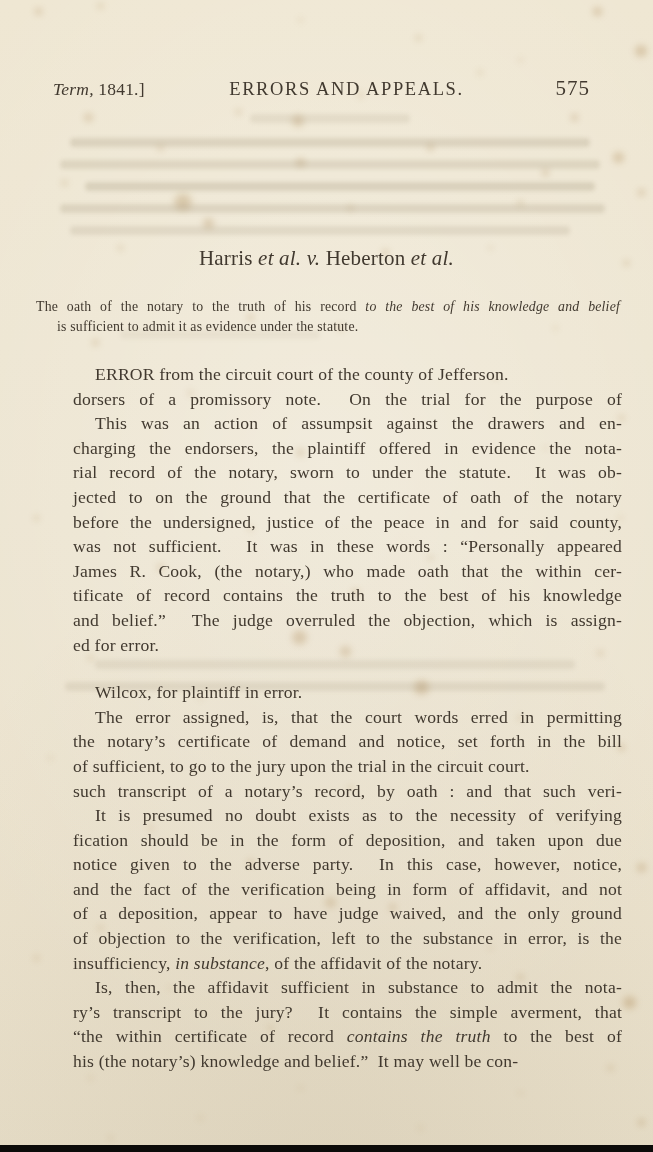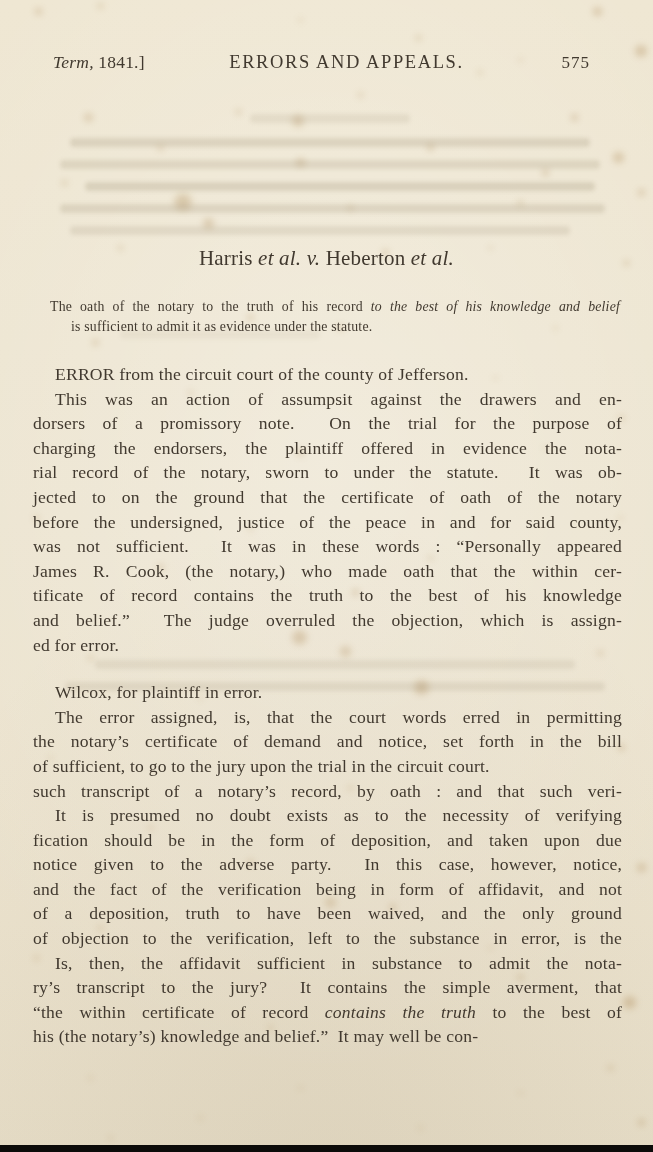--- a/index.html
+++ b/index.html
@@ -20,47 +20,47 @@
       linear-gradient(180deg,#efe7d3 0%, #ece4d0 45%, #ebe2cd 80%, #e7dec8 100%);
     color:var(--ink);
   }
   
   .stain{position:absolute;border-radius:50%;filter:blur(3px);pointer-events:none;}
   .bleed-line{position:absolute;height:9px;border-radius:4px;filter:blur(2px);
     background:rgba(146,133,104,0.28);pointer-events:none;}
   .bottom-bar{position:absolute;left:0;right:0;bottom:0;height:7px;background:#0c0b09;}
   
   .running-head{
-    position:absolute;left:33px;right:31px;top:52px;height:26px;
+    position:absolute;left:33px;right:31px;top:76px;height:26px;
     display:flex;align-items:baseline;justify-content:center;
     font-size:17.5px;
   }
   .rh-left{width:160px;padding-left:20px;white-space:nowrap;letter-spacing:0.3px;}
   .rh-center{flex:1;text-align:center;letter-spacing:1.6px;font-size:18.5px;}
-  .rh-right{width:110px;text-align:right;padding-right:32px;font-size:17px;letter-spacing:1px;}
+  .rh-right{width:110px;text-align:right;padding-right:32px;font-size:21px;letter-spacing:1px;}
   
   .case-title{
     position:absolute;left:0;right:0;top:246px;
     text-align:center;font-size:21px;letter-spacing:0.4px;
   }
   
   .headnote{
     position:absolute;left:36px;width:584px;top:297px;
     font-size:13.8px;line-height:20px;
   }
-  .hn-line{text-align:justify;text-align-last:justify;white-space:nowrap;margin-left:14px;}
+  .hn-line{text-align:justify;text-align-last:justify;white-space:nowrap;}
   .hn-line.last{text-align-last:left;padding-left:21px;white-space:normal;}
   
   .body-text{
     position:absolute;left:33px;width:589px;top:362px;
     font-size:17.6px;line-height:24.6px;
   }
   .paragraph{margin:0;}
   .paragraph.gap{margin-top:23px;}
-  .line{text-align:justify;text-align-last:justify;}
+  .line{text-align:justify;text-align-last:justify;margin-left:40px;}
   .line.last{text-align-last:left;}
   .line.indent{text-indent:22px;}
   i{font-style:italic;}
   span,i{letter-spacing:0.2px;}
 </style>
 </head>
 <body>
 
 <div class="page">
 
@@ -165,22 +165,22 @@
   <div class="headnote" id="headnote">
       <div class="hn-line"><span>The oath of the notary to the truth of his record </span><i>to the best of his knowledge and belief</i></div>
       <div class="hn-line last"><span>is sufficient to admit it as evidence under the statute.</span></div>
     </div>
 
   <div class="body-text" id="body-text">
       <div class="paragraph">
         <div class="line indent last"><span>ERROR from the circuit court of the county of Jefferson.</span></div>
       </div>
       <div class="paragraph">
+        <div class="line"><span>dorsers of a promissory note.&nbsp; On the trial for the purpose of</span></div>
         <div class="line indent"><span>This was an action of assumpsit against the drawers and en-</span></div>
-        <div class="line"><span>dorsers of a promissory note.&nbsp; On the trial for the purpose of</span></div>
         <div class="line"><span>charging the endorsers, the plaintiff offered in evidence the nota-</span></div>
         <div class="line"><span>rial record of the notary, sworn to under the statute.&nbsp; It was ob-</span></div>
         <div class="line"><span>jected to on the ground that the certificate of oath of the notary</span></div>
         <div class="line"><span>before the undersigned, justice of the peace in and for said county,</span></div>
         <div class="line"><span>was not sufficient.&nbsp; It was in these words : “Personally appeared</span></div>
         <div class="line"><span>James R. Cook, (the notary,) who made oath that the within cer-</span></div>
         <div class="line"><span>tificate of record contains the truth to the best of his knowledge</span></div>
         <div class="line"><span>and belief.”&nbsp; The judge overruled the objection, which is assign-</span></div>
         <div class="line last"><span>ed for error.</span></div>
       </div>
@@ -191,22 +191,23 @@
         <div class="line indent"><span>The error assigned, is, that the court words erred in permitting</span></div>
         <div class="line"><span>the notary’s certificate of demand and notice, set forth in the bill</span></div>
         <div class="line last"><span>of sufficient, to go to the jury upon the trial in the circuit court.</span></div>
       </div>
       <div class="paragraph">
         <div class="line"><span>such transcript of a notary’s record, by oath : and that such veri-</span></div>
         <div class="line indent"><span>It is presumed no doubt exists as to the necessity of verifying</span></div>
         <div class="line"><span>fication should be in the form of deposition, and taken upon due</span></div>
         <div class="line"><span>notice given to the adverse party.&nbsp; In this case, however, notice,</span></div>
         <div class="line"><span>and the fact of the verification being in form of affidavit, and not</span></div>
-        <div class="line"><span>of a deposition, truth to have been waived, and the only ground</span></div>
+        <div class="line"><span>of a deposition, appear to have judge waived, and the only ground</span></div>
         <div class="line"><span>of objection to the verification, left to the substance in error, is the</span></div>
+        <div class="line last"><span>insufficiency, </span><i>in substance</i><span>, of the affidavit of the notary.</span></div>
       </div>
       <div class="paragraph">
         <div class="line indent"><span>Is, then, the affidavit sufficient in substance to admit the nota-</span></div>
         <div class="line"><span>ry’s transcript to the jury?&nbsp; It contains the simple averment, that</span></div>
         <div class="line"><span>“the within certificate of record </span><i>contains the truth</i><span> to the best of</span></div>
         <div class="line last"><span>his (the notary’s) knowledge and belief.”&nbsp; It may well be con-</span></div>
       </div>
     </div>
 
   <div class="bottom-bar"></div>

